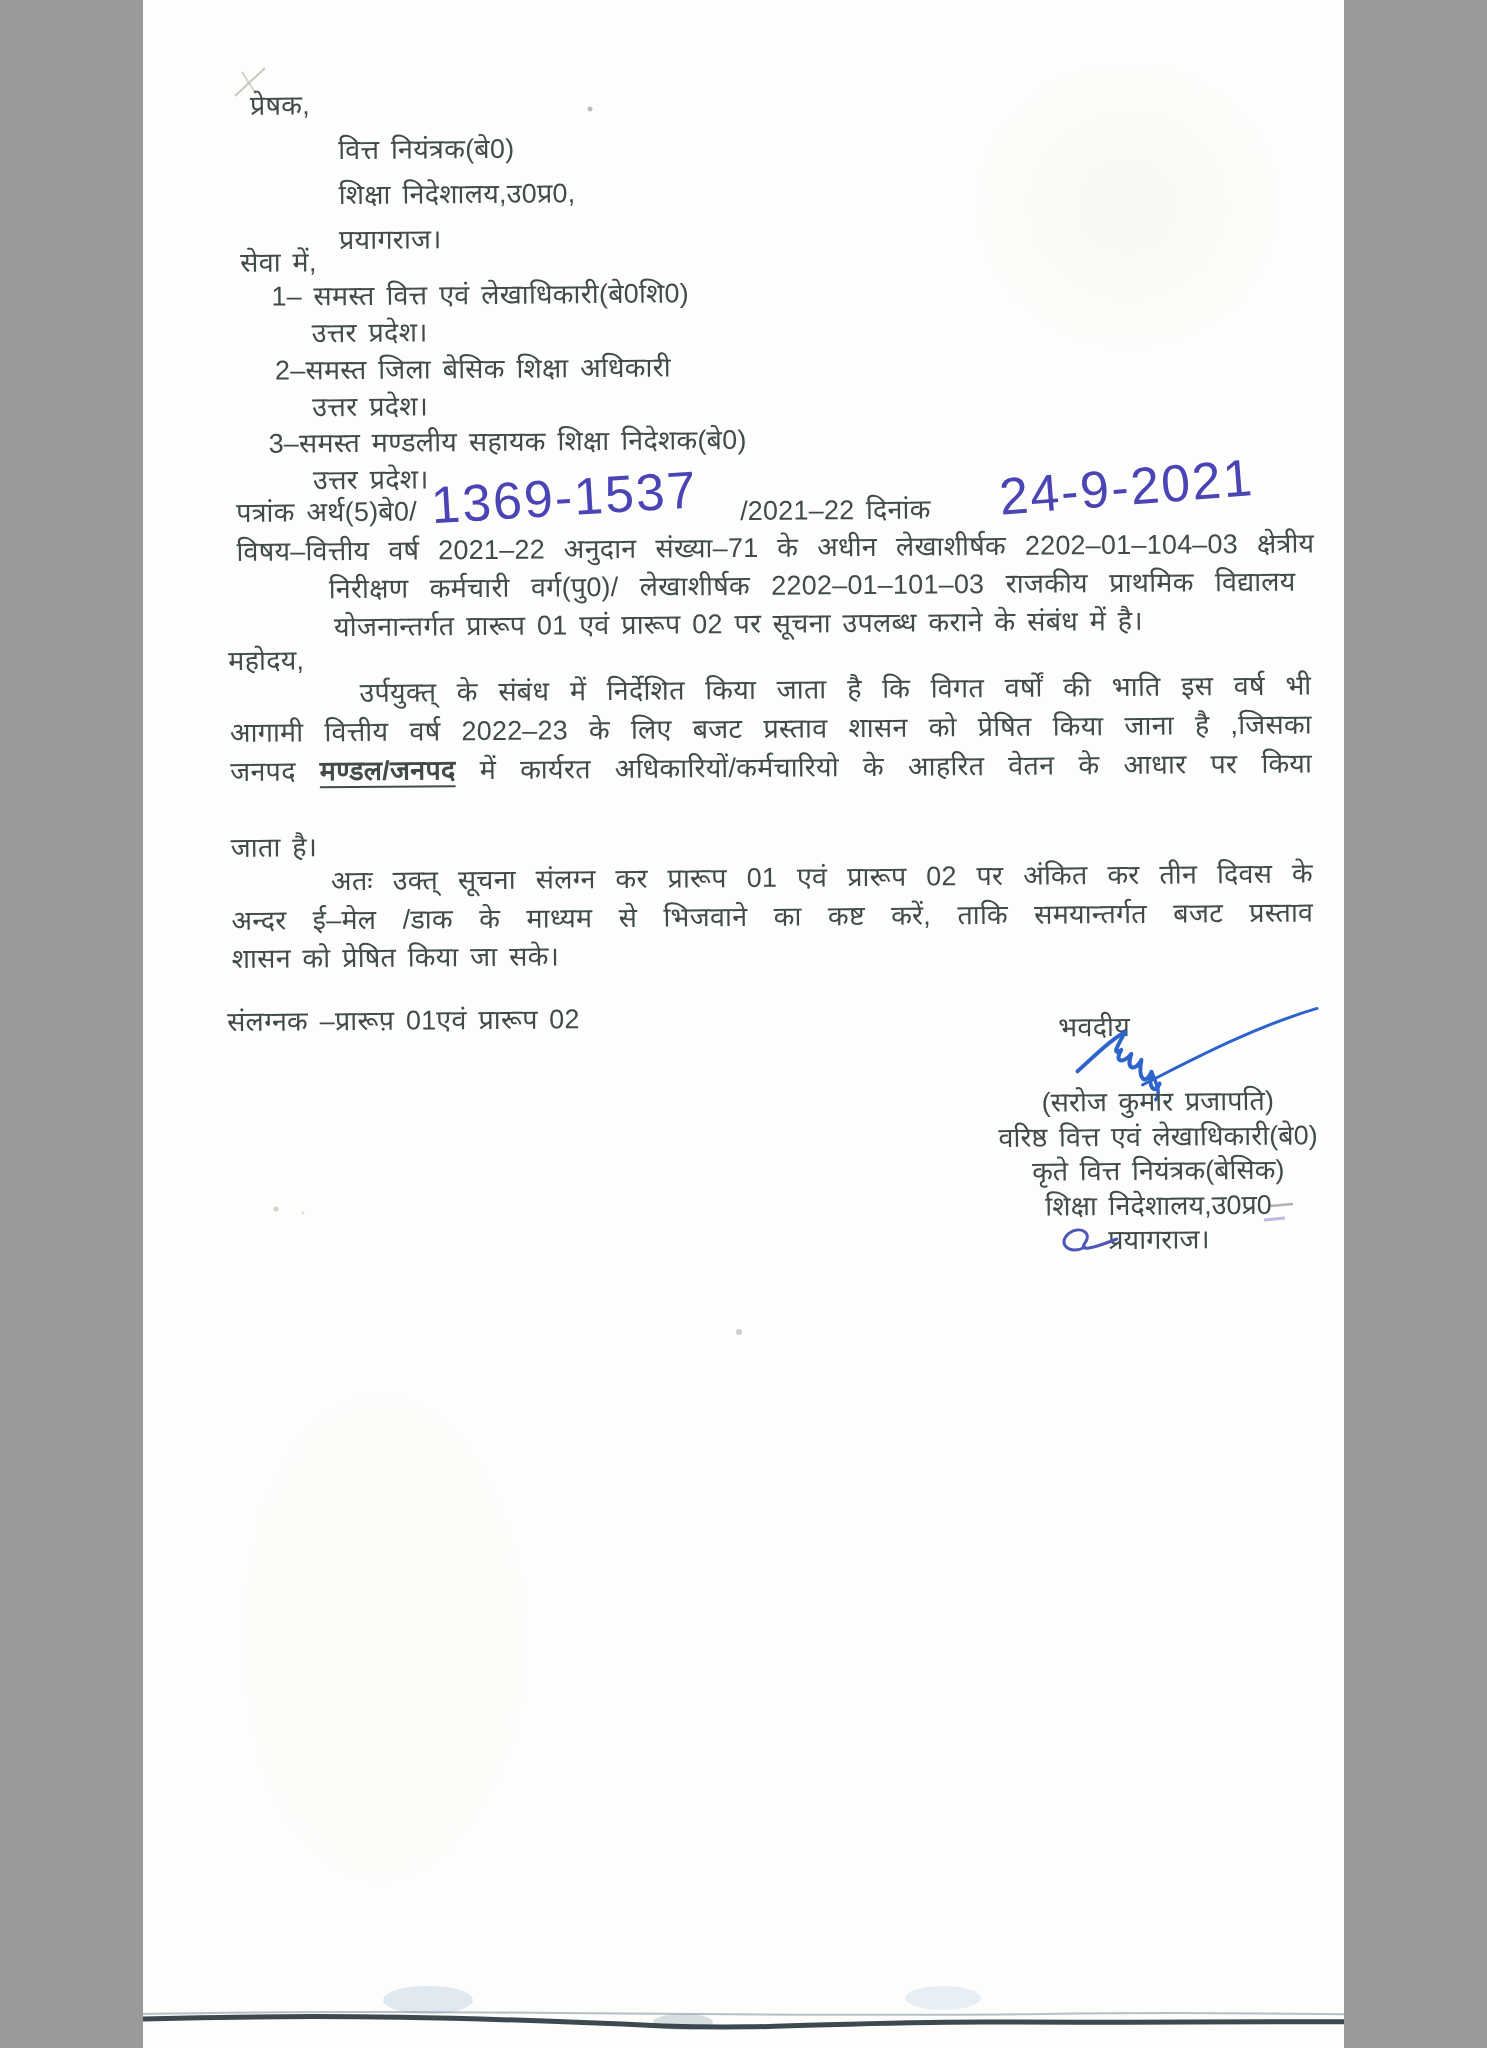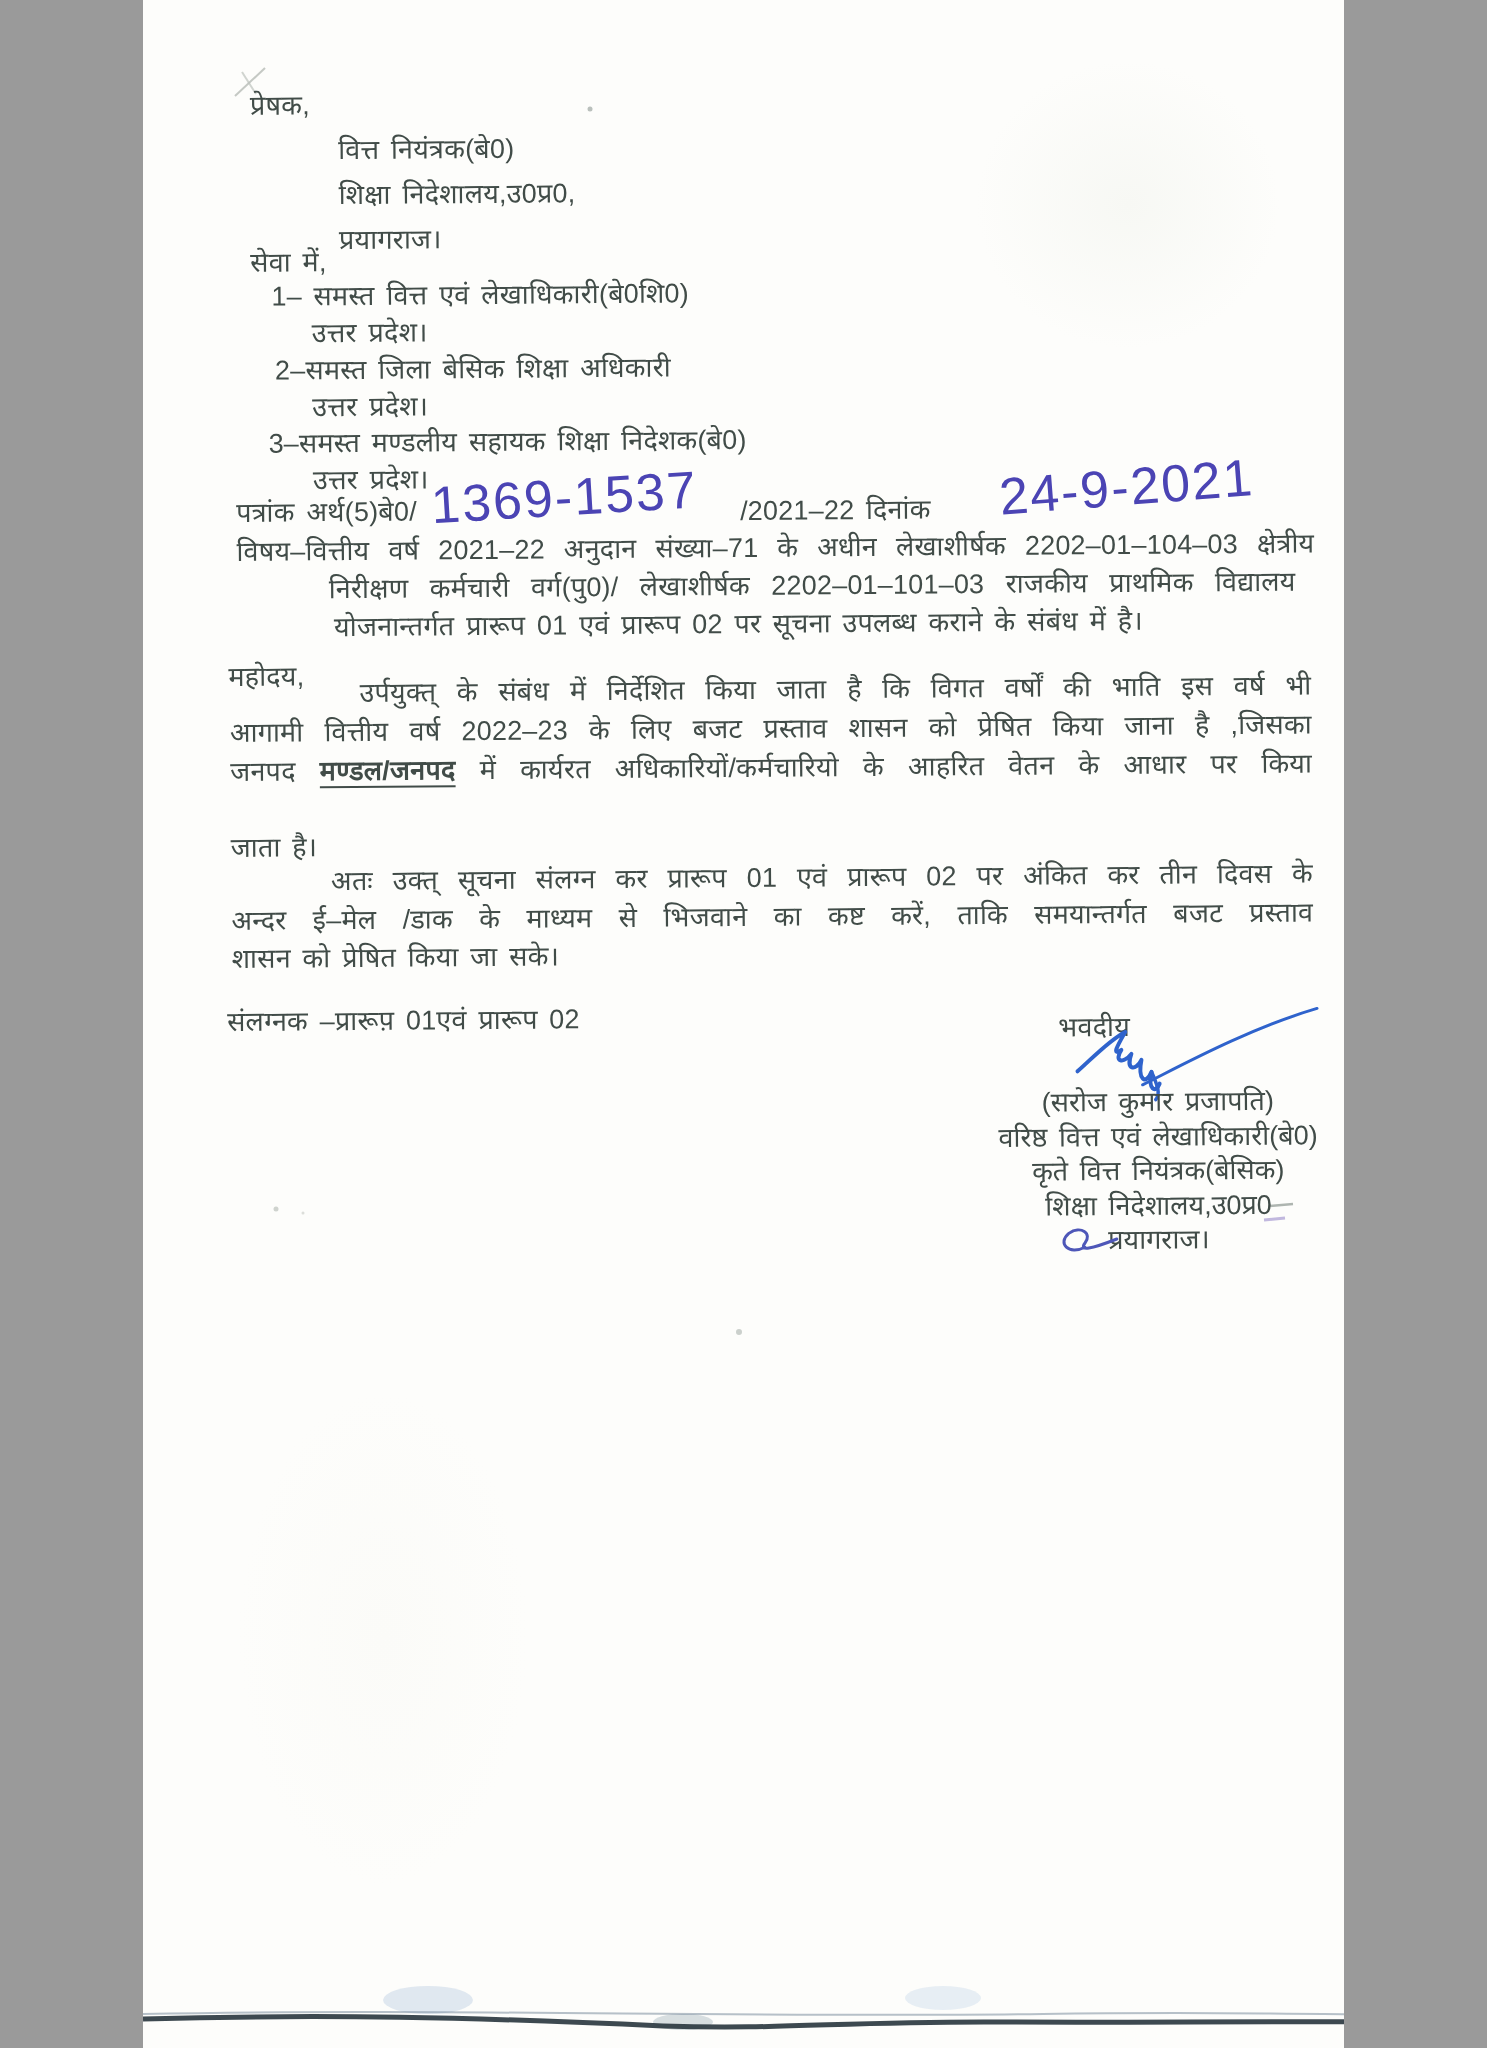--- a/index.html
+++ b/index.html
@@ -62,38 +62,38 @@
     </g>
   </svg>
 
   <div class="content">
 
     <div class="t" style="left:110px;top:86px;">प्रेषक,</div>
     <div class="t" style="left:198px;top:131px;">वित्त नियंत्रक(बे0)</div>
     <div class="t" style="left:198px;top:176px;">शिक्षा निदेशालय,उ0प्र0,</div>
     <div class="t" style="left:198px;top:221px;">प्रयागराज।</div>
 
-    <div class="t" style="left:109px;top:243px;text-align:center;">सेवा में,</div>
+    <div class="t" style="left:99px;top:243px;text-align:center;">सेवा में,</div>
     <div class="t" style="left:130px;top:277px;">1–  समस्त वित्त एवं लेखाधिकारी(बे0शि0)</div>
     <div class="t" style="left:170px;top:314px;">उत्तर प्रदेश।</div>
     <div class="t" style="left:133px;top:351px;">2–समस्त जिला बेसिक शिक्षा अधिकारी</div>
     <div class="t" style="left:170px;top:388px;">उत्तर प्रदेश।</div>
     <div class="t" style="left:126px;top:424px;">3–समस्त मण्डलीय सहायक शिक्षा निदेशक(बे0)</div>
     <div class="t" style="left:170px;top:461px;">उत्तर प्रदेश।</div>
 
     <div class="t" style="left:93px;top:493px;">पत्रांक अर्थ(5)बे0/</div>
     <div class="hw" style="left:288px;top:474px;transform:rotate(-3deg);">1369-1537</div>
     <div class="t" style="left:597px;top:495px;">/2021–22 दिनांक</div>
     <div class="hw" style="left:856px;top:468px;transform:rotate(-4deg);">24-9-2021</div>
 
     <div class="t just" style="left:93px;top:532px;width:1078px;">विषय–वित्तीय वर्ष 2021–22 अनुदान संख्या–71 के अधीन लेखाशीर्षक  2202–01–104–03 क्षेत्रीय</div>
     <div class="t just" style="left:185px;top:570px;width:967px;">निरीक्षण कर्मचारी वर्ग(पु0)/  लेखाशीर्षक 2202–01–101–03 राजकीय प्राथमिक विद्यालय</div>
     <div class="t" style="left:190px;top:608px;">योजनान्तर्गत प्रारूप 01 एवं प्रारूप 02 पर सूचना उपलब्ध कराने के संबंध में है।</div>
 
-    <div class="t" style="left:84px;top:641px;margin-top:16px;">महोदय,</div>
+    <div class="t" style="left:84px;top:641px;">महोदय,</div>
 
     <div class="t just" style="left:215px;top:674px;width:952px;">उर्पयुक्त् के संबंध में निर्देशित किया जाता है कि विगत वर्षों की भाति इस वर्ष भी</div>
     <div class="t just" style="left:85px;top:713px;width:1082px;">आगामी वित्तीय वर्ष 2022–23 के लिए बजट प्रस्ताव शासन को प्रेषित किया जाना है ,जिसका</div>
     <div class="t just" style="left:85px;top:752px;width:1082px;">
       <span>जनपद </span><span class="boldu">मण्डल/जनपद</span><span> में कार्यरत अधिकारियों/कर्मचारियो के आहरित वेतन के आधार पर किया</span>
     </div>
     <div class="t" style="left:85px;top:828px;">जाता है।</div>
 
     <div class="t just" style="left:185px;top:862px;width:982px;">अतः उक्त् सूचना संलग्न कर प्रारूप 01 एवं प्रारूप 02 पर अंकित कर तीन दिवस के</div>
     <div class="t just" style="left:85px;top:901px;width:1082px;">अन्दर ई–मेल  /डाक के माध्यम से भिजवाने का कष्ट करें, ताकि समयान्तर्गत बजट प्रस्ताव</div>

